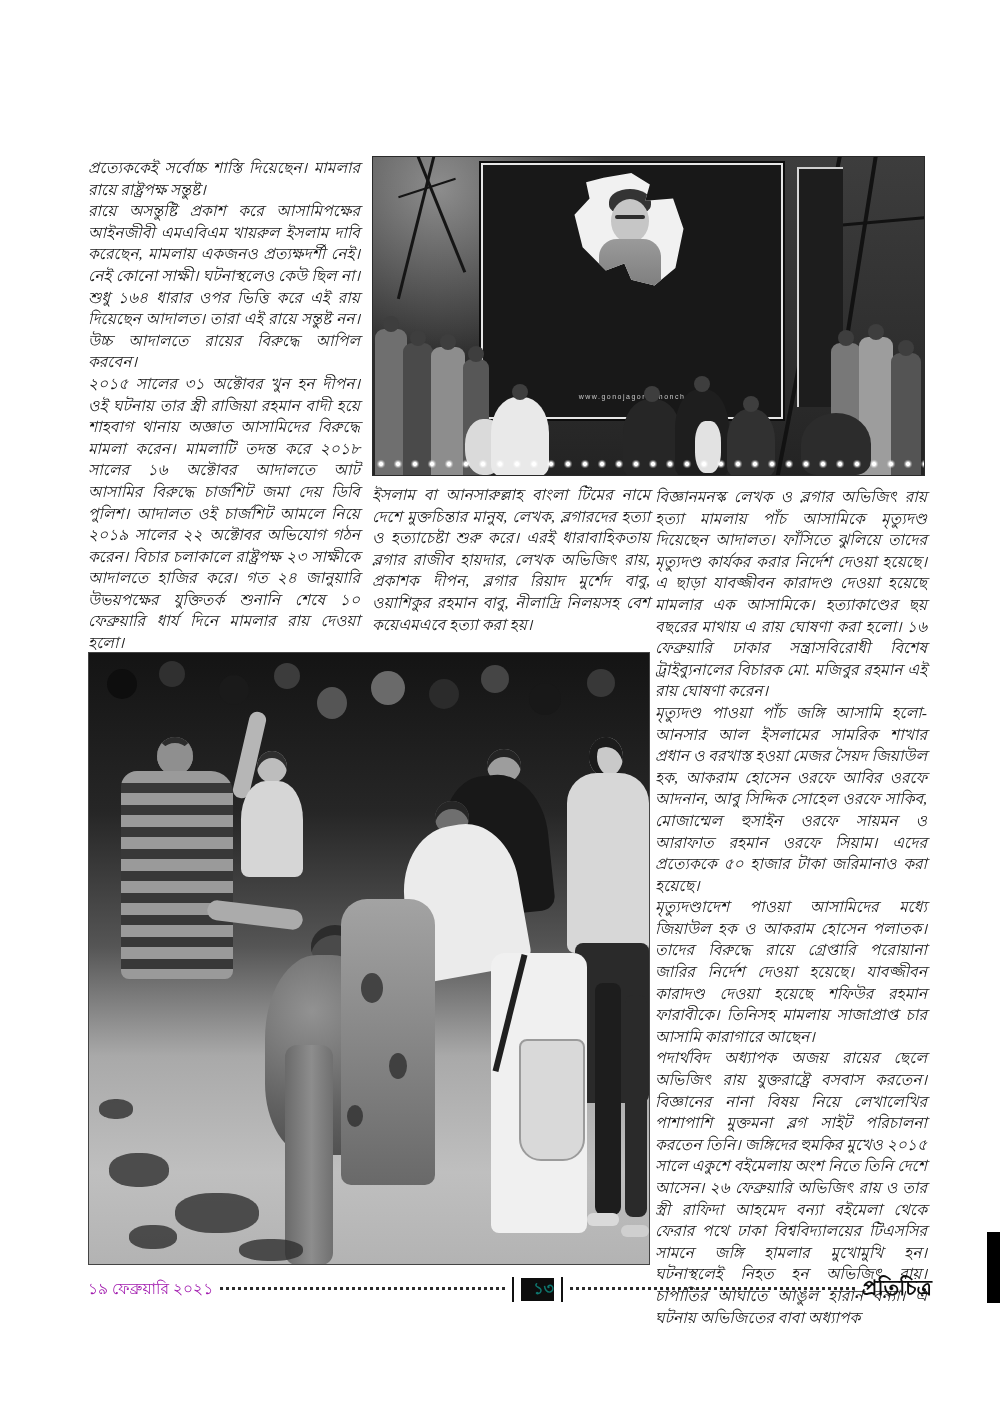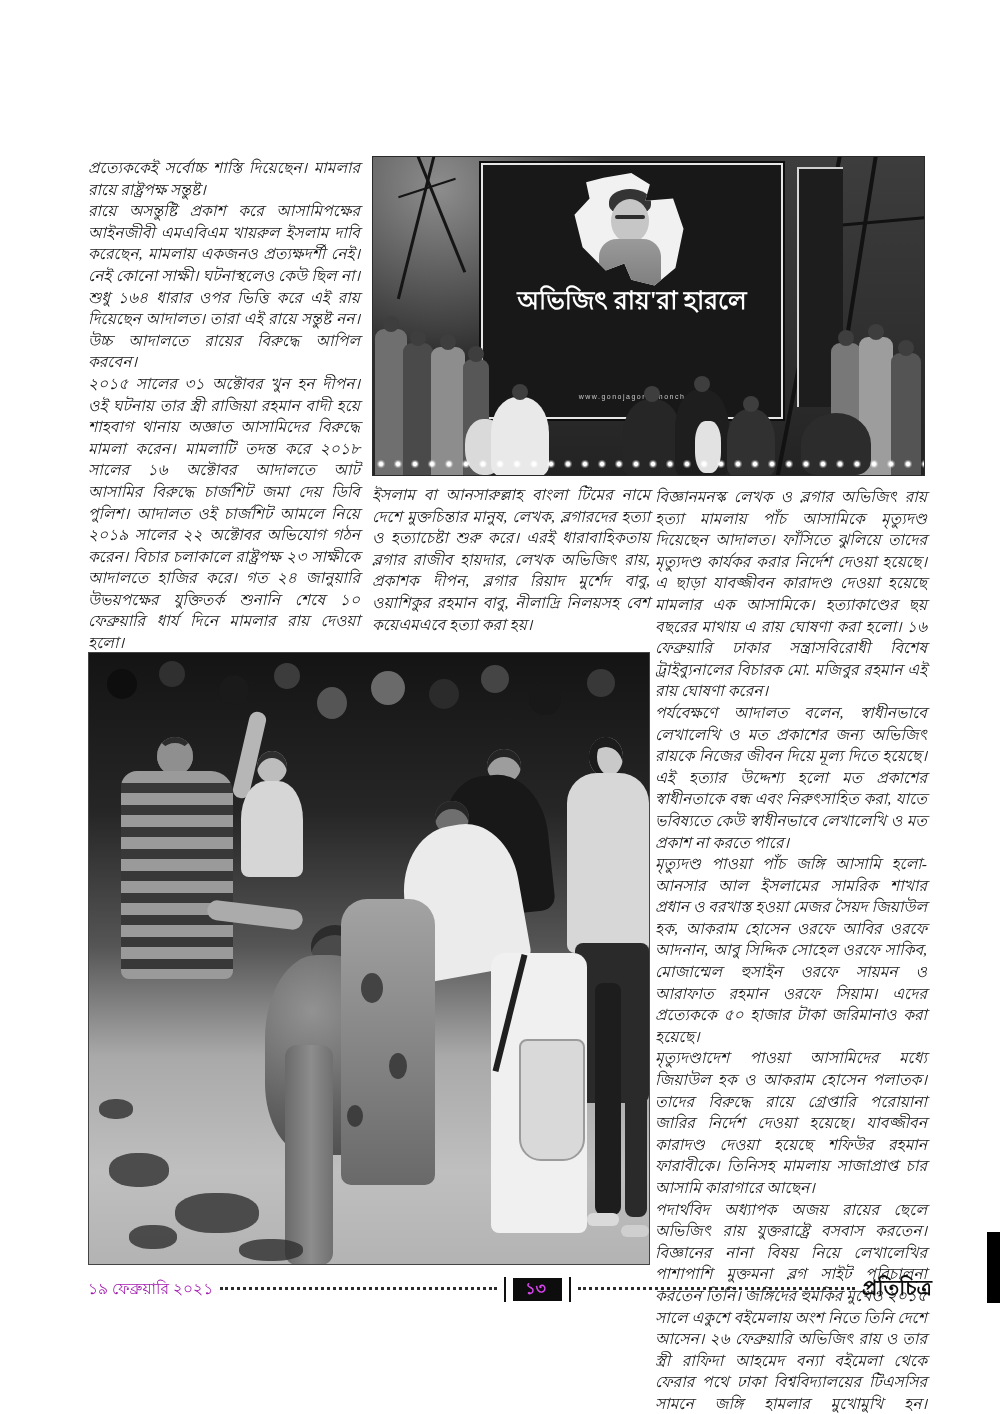--- a/index.html
+++ b/index.html
@@ -42,21 +42,21 @@
   .photo-bottom{position:absolute;left:88px;top:652px;width:560px;height:611px;overflow:hidden;
      background:linear-gradient(180deg,#141414 0%,#262626 26%,#555555 48%,#a9a9a9 66%,#bfbfbf 85%,#b3b3b3 100%);
      border:1px solid #444;}
   .head{position:absolute;border-radius:50%;}
   .spot{position:absolute;border-radius:50%;background:#2f2f2f;opacity:.8;}
   
   .footer{position:absolute;left:88px;top:1272px;width:844px;display:flex;align-items:center;gap:7px;}
   .fdate{font-size:15.5px;color:#a21caf;white-space:nowrap;}
   .leader{flex:1;height:0;border-bottom:3px dotted #2c2c2c;transform:translateY(-1px);}
   .vbar{width:2px;height:25px;background:#101010;}
-  .pagebox{background:#0d0d0d;color:#d946ef;font-size:16px;font-weight:bold;padding:3px 16px 4px 12px;line-height:1;}
+  .pagebox{background:#0d0d0d;color:#0f766e;font-size:16px;font-weight:bold;padding:3px 0 4px 12px;line-height:1;}
   .brand{font-size:21px;font-weight:bold;color:#0d0d0d;white-space:nowrap;}
   .edge-mark{position:absolute;right:0;top:1232px;width:13px;height:71px;background:#000;}
 </style>
 </head>
 <body>
 
 <div class="page">
 
   <div class="col" style="left:88px;top:157px;width:272px;">
     <p>প্রত্যেককেই সর্বোচ্চ শাস্তি দিয়েছেন। মামলার রায়ে রাষ্ট্রপক্ষ সন্তুষ্ট।</p>
@@ -76,21 +76,20 @@
 
     <div class="banner2"></div>
 
     <div class="banner">
       <div class="map">
         <div class="hair"></div>
         <div class="face"></div>
         <div class="spects"></div>
         <div class="torso"></div>
       </div>
-      <div class="bline bline1">অভিজিৎ রায়'রা হারলে</div>
       <div class="orgurl">www.gonojagoronmonch</div>
     </div>
 
     <div class="fig" style="left:2px;top:172px;width:32px;height:148px;background:#6f6f6f;"></div>
     <div class="fig" style="left:30px;top:186px;width:30px;height:134px;background:#4a4a4a;"></div>
     <div class="fig" style="left:58px;top:190px;width:34px;height:130px;background:#8d8d8d;"></div>
     <div class="fig" style="left:90px;top:202px;width:26px;height:118px;background:#575757;"></div>
 
     <div class="fig" style="left:458px;top:186px;width:30px;height:134px;background:#787878;"></div>
     <div class="fig" style="left:486px;top:180px;width:34px;height:140px;background:#9d9d9d;"></div>
@@ -106,21 +105,20 @@
 
     <div class="candles"></div>
   </div>
 
   <div class="col" style="left:372px;top:484px;width:278px;">
     <p>ইসলাম বা আনসারুল্লাহ বাংলা টিমের নামে দেশে মুক্তচিন্তার মানুষ, লেখক, ব্লগারদের হত্যা ও হত্যাচেষ্টা শুরু করে। এরই ধারাবাহিকতায় ব্লগার রাজীব হায়দার, লেখক অভিজিৎ রায়, প্রকাশক দীপন, ব্লগার রিয়াদ মুর্শেদ বাবু, ওয়াশিকুর রহমান বাবু, নীলাদ্রি নিলয়সহ বেশ কয়েএমএবে হত্যা করা হয়।</p>
   </div>
 
   <div class="col" style="left:655px;top:486px;width:272px;">
     <p>বিজ্ঞানমনস্ক লেখক ও ব্লগার অভিজিৎ রায় হত্যা মামলায় পাঁচ আসামিকে মৃত্যুদণ্ড দিয়েছেন আদালত। ফাঁসিতে ঝুলিয়ে তাদের মৃত্যুদণ্ড কার্যকর করার নির্দেশ দেওয়া হয়েছে। এ ছাড়া যাবজ্জীবন কারাদণ্ড দেওয়া হয়েছে মামলার এক আসামিকে। হত্যাকাণ্ডের ছয় বছরের মাথায় এ রায় ঘোষণা করা হলো। ১৬ ফেব্রুয়ারি ঢাকার সন্ত্রাসবিরোধী বিশেষ ট্রাইব্যুনালের বিচারক মো. মজিবুর রহমান এই রায় ঘোষণা করেন।</p>
-    <p>পর্যবেক্ষণে আদালত বলেন, স্বাধীনভাবে লেখালেখি ও মত প্রকাশের জন্য অভিজিৎ রায়কে নিজের জীবন দিয়ে মূল্য দিতে হয়েছে। এই হত্যার উদ্দেশ্য হলো মত প্রকাশের স্বাধীনতাকে বন্ধ এবং নিরুৎসাহিত করা, যাতে ভবিষ্যতে কেউ স্বাধীনভাবে লেখালেখি ও মত প্রকাশ না করতে পারে।</p>
     <p>মৃত্যুদণ্ড পাওয়া পাঁচ জঙ্গি আসামি হলো- আনসার আল ইসলামের সামরিক শাখার প্রধান ও বরখাস্ত হওয়া মেজর সৈয়দ জিয়াউল হক, আকরাম হোসেন ওরফে আবির ওরফে আদনান, আবু সিদ্দিক সোহেল ওরফে সাকিব, মোজাম্মেল হুসাইন ওরফে সায়মন ও আরাফাত রহমান ওরফে সিয়াম। এদের প্রত্যেককে ৫০ হাজার টাকা জরিমানাও করা হয়েছে।</p>
     <p>মৃত্যুদণ্ডাদেশ পাওয়া আসামিদের মধ্যে জিয়াউল হক ও আকরাম হোসেন পলাতক। তাদের বিরুদ্ধে রায়ে গ্রেপ্তারি পরোয়ানা জারির নির্দেশ দেওয়া হয়েছে। যাবজ্জীবন কারাদণ্ড দেওয়া হয়েছে শফিউর রহমান ফারাবীকে। তিনিসহ মামলায় সাজাপ্রাপ্ত চার আসামি কারাগারে আছেন।</p>
     <p>পদার্থবিদ অধ্যাপক অজয় রায়ের ছেলে অভিজিৎ রায় যুক্তরাষ্ট্রে বসবাস করতেন। বিজ্ঞানের নানা বিষয় নিয়ে লেখালেখির পাশাপাশি মুক্তমনা ব্লগ সাইট পরিচালনা করতেন তিনি। জঙ্গিদের হুমকির মুখেও ২০১৫ সালে একুশে বইমেলায় অংশ নিতে তিনি দেশে আসেন। ২৬ ফেব্রুয়ারি অভিজিৎ রায় ও তার স্ত্রী রাফিদা আহমেদ বন্যা বইমেলা থেকে ফেরার পথে ঢাকা বিশ্ববিদ্যালয়ের টিএসসির সামনে জঙ্গি হামলার মুখোমুখি হন। ঘটনাস্থলেই নিহত হন অভিজিৎ রায়। চাপাতির আঘাতে আঙুল হারান বন্যা। এ ঘটনায় অভিজিতের বাবা অধ্যাপক</p>
   </div>
 
   <div class="photo-bottom">
 
     <div class="head" style="left:18px;top:16px;width:30px;height:30px;background:#0e0e0e;"></div>
     <div class="head" style="left:70px;top:8px;width:26px;height:26px;background:#303030;"></div>
     <div class="head" style="left:130px;top:22px;width:30px;height:30px;background:#1a1a1a;"></div>

